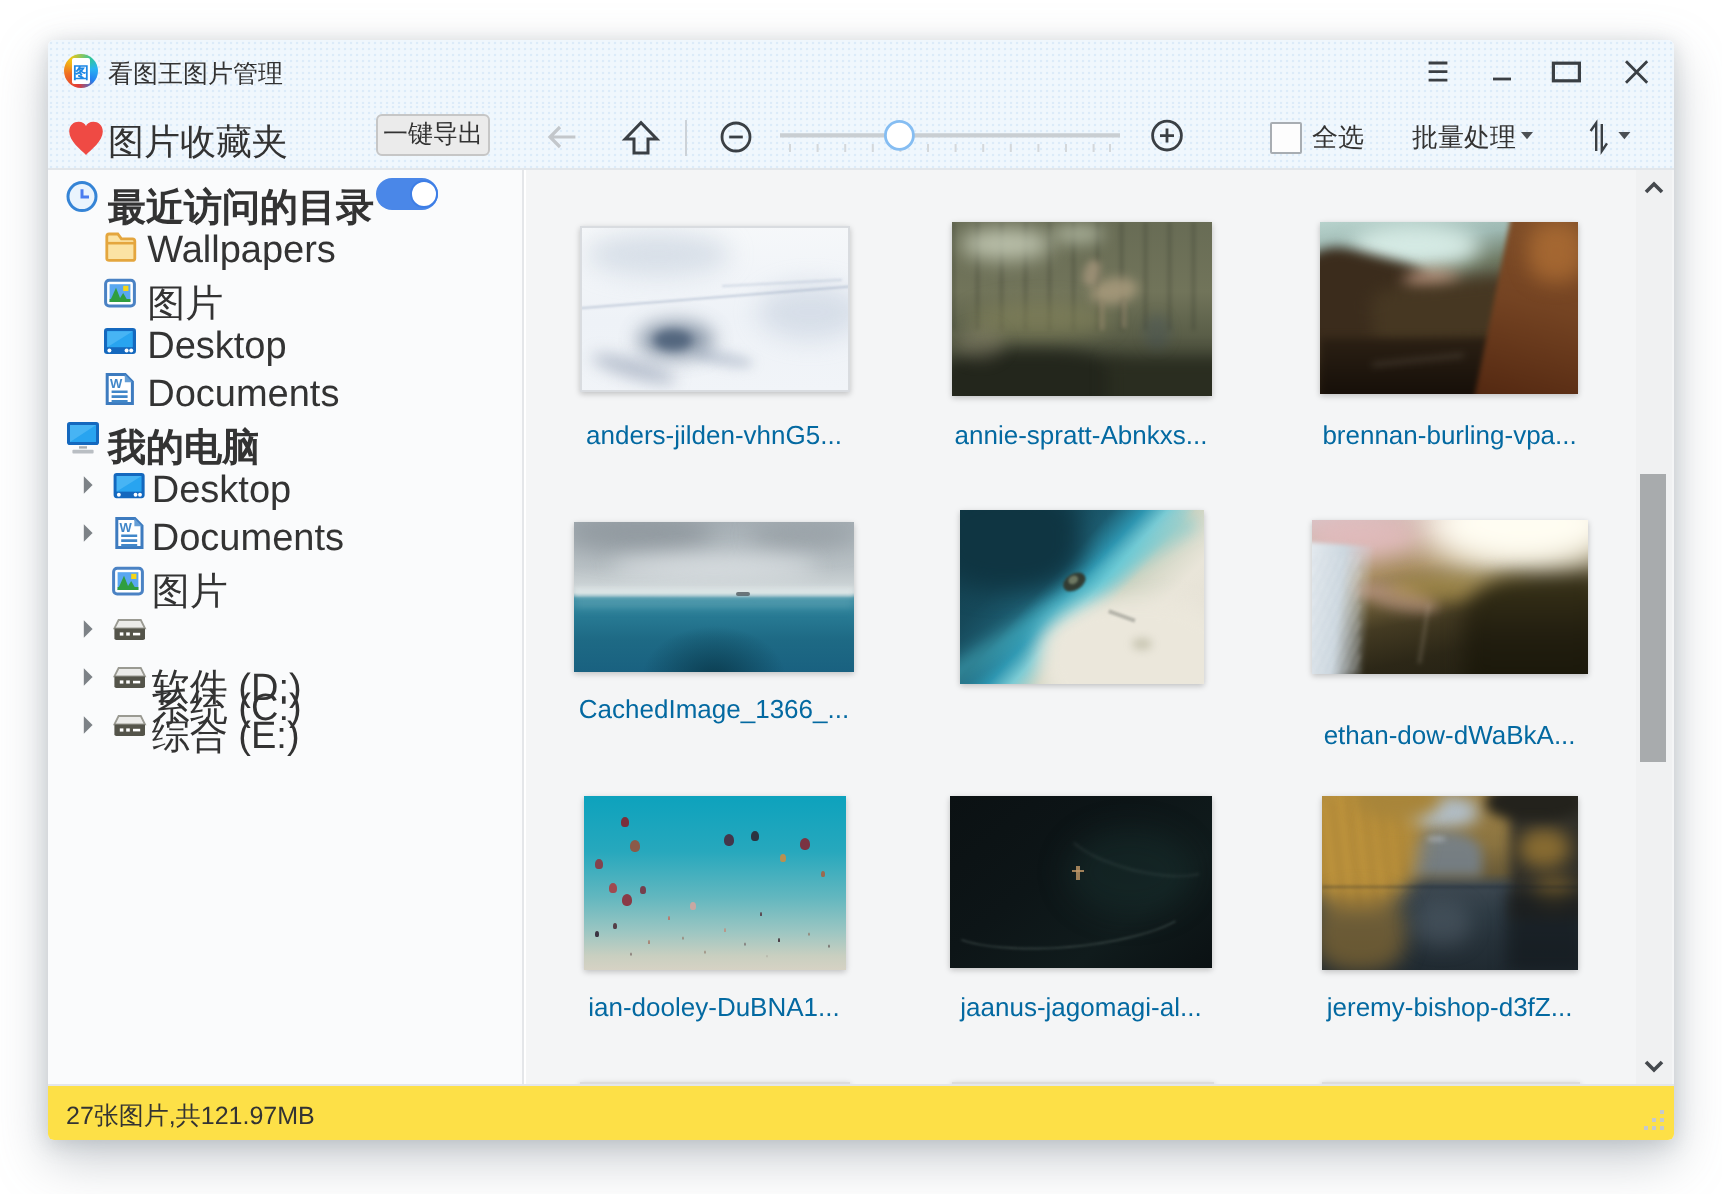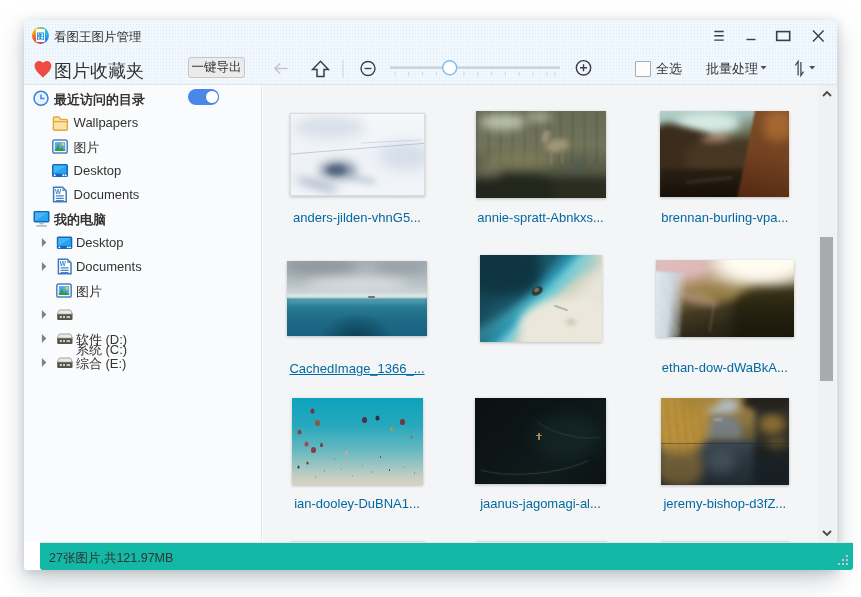--- a/index.html
+++ b/index.html
@@ -22,23 +22,23 @@
 #appicon .doc:after { content:"图"; position:absolute; left:0.5px; top:2px; font-size:8px; color:#1e88e5; font-weight:bold; }
 #apptitle { position:absolute; left:30px; top:9px; font-size:12.5px; color:#333; }
 #favlabel { position:absolute; left:30px; top:39px; font-size:18px; color:#333; }
 #exportbtn { position:absolute; left:164px; top:37px; width:57px; height:21px; background:#ebebeb;
   border:1px solid #c6c6c6; border-radius:3px; font-size:12.5px; color:#333; text-align:center; line-height:19px; }
 #selcheck { position:absolute; left:611px; top:41px; width:16px; height:16px; background:#fdfdfd; border:1px solid #a8adb2; border-radius:1px; }
 #sellabel { position:absolute; left:632px; top:40px; font-size:13px; color:#333; }
 #batchlabel { position:absolute; left:682px; top:40px; font-size:13px; color:#333; }
 #sidebar { position:absolute; left:0; top:65px; width:238px; height:457px; background:#fafbfc; border-right:1px solid #e4e6e9; }
 #grid { position:absolute; left:239px; top:65px; width:574px; height:457px; background:#f4f5f6; overflow:hidden; }
-#statusbar { position:absolute; left:0; top:522px; width:813px; height:28px; background:#14b8a6; border-top:1px solid #e4e6e9; border-radius:0 0 3px 3px;margin-left:16px; }
+#statusbar { position:absolute; left:0; top:522px; width:813px; height:28px; background:#fde047; border-top:1px solid #e4e6e9; border-radius:0 0 3px 3px; }
 #statusbar .txt { position:absolute; left:9px; top:7px; font-size:12.5px; color:#333; }
-.srow { position:absolute; height:24px; font-size:13px; color:#333; white-space:nowrap; }
+.srow { position:absolute; height:24px; font-size:19px; color:#333; white-space:nowrap; }
 .srow.b { font-weight:bold; }
 #toggle { position:absolute; left:164px; top:69px; width:31px; height:16px; background:#4a87e8; border-radius:8px; }
 #toggle .knob { position:absolute; right:0px; top:1px; width:14px; height:14px; background:#fff; border:1px solid #3d7ee6; border-radius:50%; }
 #vscroll { position:absolute; left:794px; top:65px; width:18px; height:457px; background:#f0f1f2; }
 #vscroll .sthumb { position:absolute; left:2px; top:152px; width:13px; height:144px; background:#a8abad; }
 .icn { position:absolute; }
 .thumb { position:absolute; box-shadow:0 1px 3px rgba(0,0,0,0.22); }
 .tlabel { position:absolute; width:186px; text-align:center; font-size:13px; color:#0369a1; white-space:nowrap; }
 </style>
 </head>
@@ -332,21 +332,21 @@
       <div style="position:absolute;left:92px;top:48px;width:40px;height:40px;background:rgba(18,24,28,0.7);filter:blur(4px);"></div>
     </div>
 
     <div class="thumb" style="left:26.5px;top:455.8px;width:135px;height:8px;background:#fbfbfb;border:1px solid #dcdcdc;"></div>
     <div class="thumb" style="left:212.5px;top:455.8px;width:131px;height:8px;background:#fbfbfb;border:1px solid #dcdcdc;"></div>
     <div class="thumb" style="left:397.8px;top:455.8px;width:129px;height:8px;background:#fbfbfb;border:1px solid #dcdcdc;"></div>
 
     <div class="tlabel" style="left:1px;top:124.7px;">anders-jilden-vhnG5...</div>
     <div class="tlabel" style="left:184.5px;top:124.7px;">annie-spratt-Abnkxs...</div>
     <div class="tlabel" style="left:368.8px;top:124.7px;">brennan-burling-vpa...</div>
-    <div class="tlabel" style="left:1px;top:276px;text-decoration:underline;">CachedImage_1366_...</div>
+    <div class="tlabel" style="left:1px;top:262px;">CachedImage_1366_...</div>
     <div class="tlabel" style="left:368.8px;top:275px;">ethan-dow-dWaBkA...</div>
     <div class="tlabel" style="left:1px;top:410.5px;">ian-dooley-DuBNA1...</div>
     <div class="tlabel" style="left:184.5px;top:410.5px;">jaanus-jagomagi-al...</div>
     <div class="tlabel" style="left:368.8px;top:410.5px;">jeremy-bishop-d3fZ...</div>
   </div>
   <div id="vscroll">
     <svg style="position:absolute;left:3px;top:4px;" width="12" height="10" viewBox="0 0 12 10">
         <path d="M2 7l4-4 4 4" stroke="#45494e" stroke-width="1.8" fill="none"></path>
       </svg>
     <div class="sthumb"></div>

